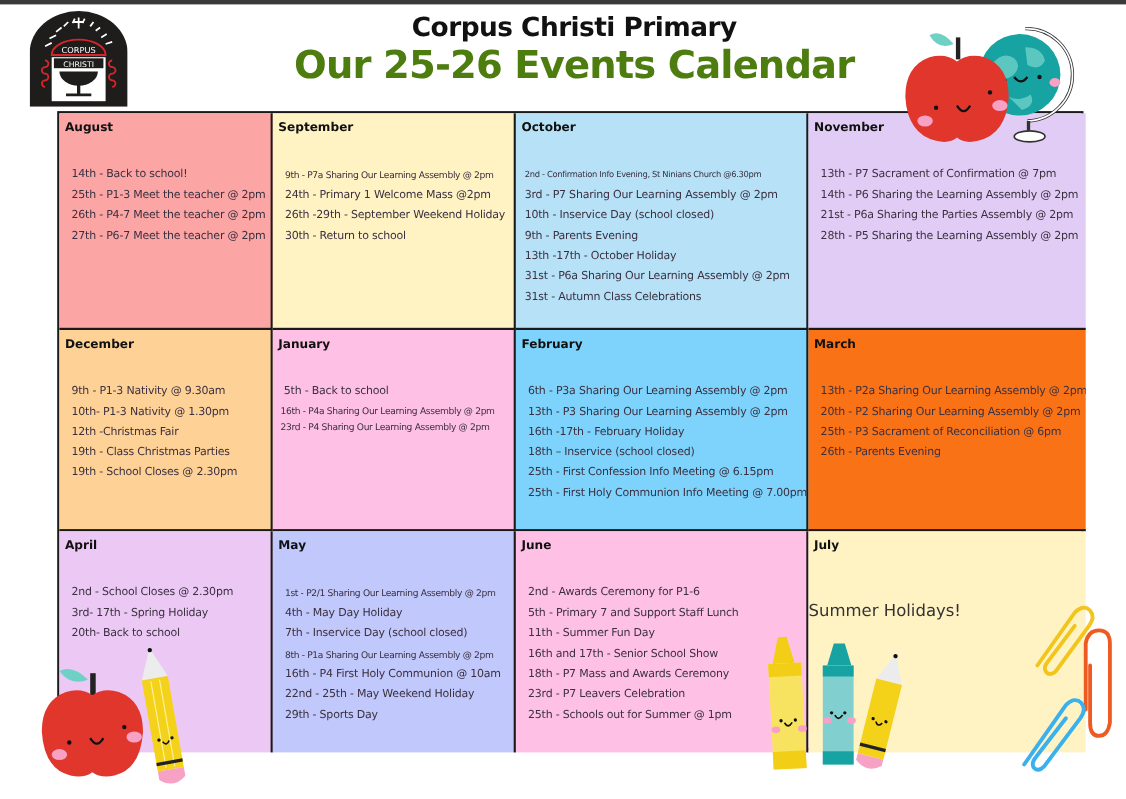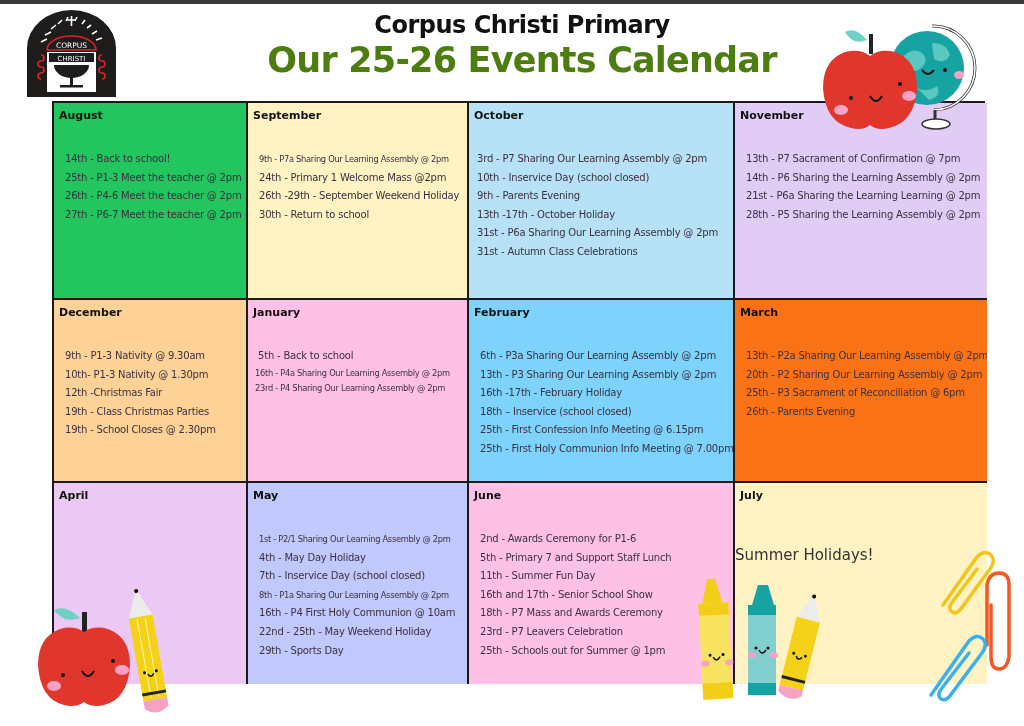--- a/index.html
+++ b/index.html
@@ -55,55 +55,56 @@
     <path d="M75 45 a3 3 0 1 0 0 6 a3 3 0 1 1 0 6 a3 3 0 1 0 0 6 a3 3 0 1 1 0 6"></path>
   </g>
 </svg>
 
 <div class="title-wrap">
   <div class="subtitle">Corpus Christi Primary</div>
   <div class="title">Our 25-26 Events Calendar</div>
 </div>
 
 <div class="grid">
-  <div class="cell" style="background:#22c55e">
+  <div class="cell" style="background:#fca5a5">
     <div class="month">August</div>
     <ul class="events">
       <li>14th - Back to school!</li>
       <li>25th - P1-3 Meet the teacher @ 2pm</li>
-      <li>26th - P4-6 Meet the teacher @ 2pm</li>
+      <li>26th - P4-7 Meet the teacher @ 2pm</li>
       <li>27th - P6-7 Meet the teacher @ 2pm</li>
     </ul>
   </div>
   <div class="cell" style="background:#fff3c4">
     <div class="month">September</div>
     <ul class="events">
       <li class="small">9th - P7a Sharing Our Learning Assembly @ 2pm</li>
       <li>24th - Primary 1 Welcome Mass @2pm</li>
       <li>26th -29th - September Weekend Holiday</li>
       <li>30th - Return to school</li>
     </ul>
   </div>
   <div class="cell" style="background:#b7e1f7">
     <div class="month">October</div>
     <ul class="events" style="left:7px">
+      <li class="small" style="font-size:7.6px">2nd - Confirmation Info Evening, St Ninians Church @6.30pm</li>
       <li>3rd - P7 Sharing Our Learning Assembly @ 2pm</li>
       <li>10th - Inservice Day (school closed)</li>
       <li>9th - Parents Evening</li>
       <li>13th -17th - October Holiday</li>
       <li>31st - P6a Sharing Our Learning Assembly @ 2pm</li>
       <li>31st - Autumn Class Celebrations</li>
     </ul>
   </div>
   <div class="cell lastcol" style="background:#e1ccf5">
     <div class="month">November</div>
     <ul class="events">
       <li>13th - P7 Sacrament of Confirmation @ 7pm</li>
       <li>14th - P6 Sharing the Learning Assembly @ 2pm</li>
-      <li>21st - P6a Sharing the Learning Learning @ 2pm</li>
+      <li>21st - P6a Sharing the Parties Assembly @ 2pm</li>
       <li>28th - P5 Sharing the Learning Assembly @ 2pm</li>
     </ul>
   </div>
 
   <div class="cell" style="background:#fed297">
     <div class="month">December</div>
     <ul class="events">
       <li>9th - P1-3 Nativity @ 9.30am</li>
       <li>10th- P1-3 Nativity @ 1.30pm</li>
       <li>12th -Christmas Fair</li>
@@ -135,20 +136,25 @@
     <ul class="events">
       <li>13th - P2a Sharing Our Learning Assembly @ 2pm</li>
       <li>20th - P2 Sharing Our Learning Assembly @ 2pm</li>
       <li>25th - P3 Sacrament of Reconciliation @ 6pm</li>
       <li>26th - Parents Evening</li>
     </ul>
   </div>
 
   <div class="cell lastrow" style="background:#ecc8f4">
     <div class="month">April</div>
+    <ul class="events">
+      <li>2nd - School Closes @ 2.30pm</li>
+      <li>3rd- 17th - Spring Holiday</li>
+      <li>20th- Back to school</li>
+    </ul>
   </div>
   <div class="cell lastrow" style="background:#c1c8fb">
     <div class="month">May</div>
     <ul class="events">
       <li class="small">1st - P2/1 Sharing Our Learning Assembly @ 2pm</li>
       <li>4th - May Day Holiday</li>
       <li>7th - Inservice Day (school closed)</li>
       <li class="small">8th - P1a Sharing Our Learning Assembly @ 2pm</li>
       <li>16th - P4 First Holy Communion @ 10am</li>
       <li>22nd - 25th - May Weekend Holiday</li>

